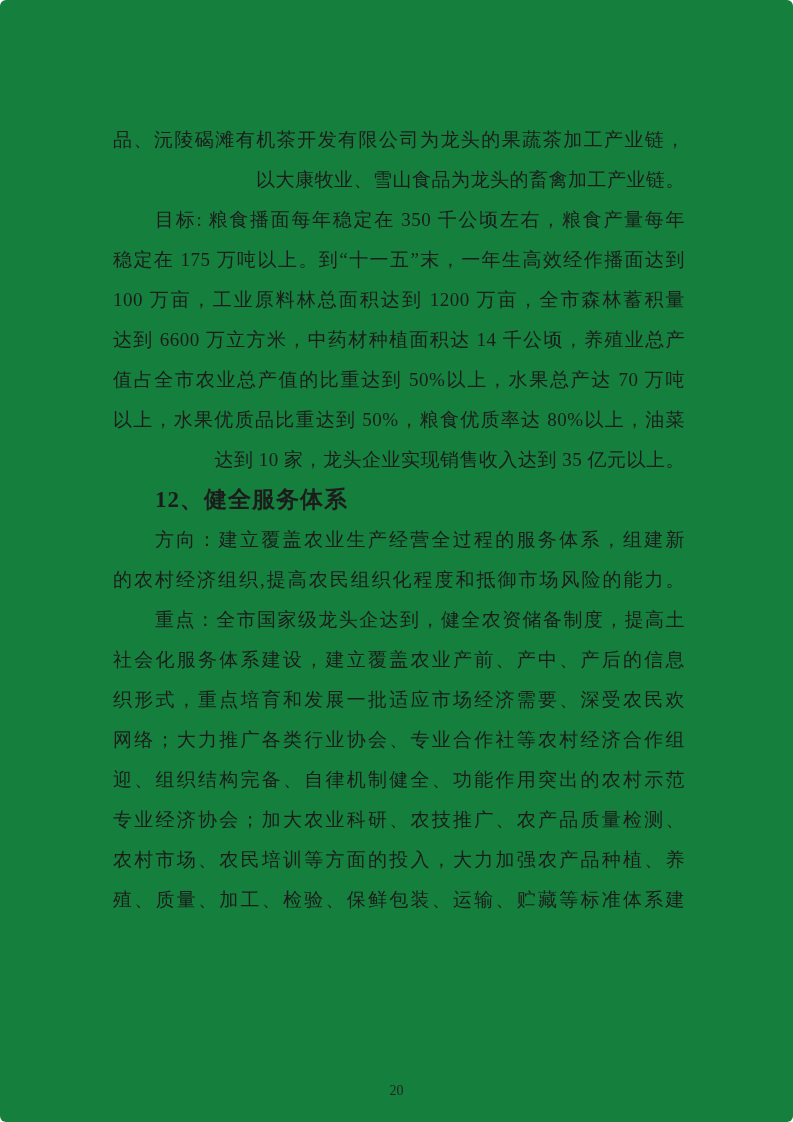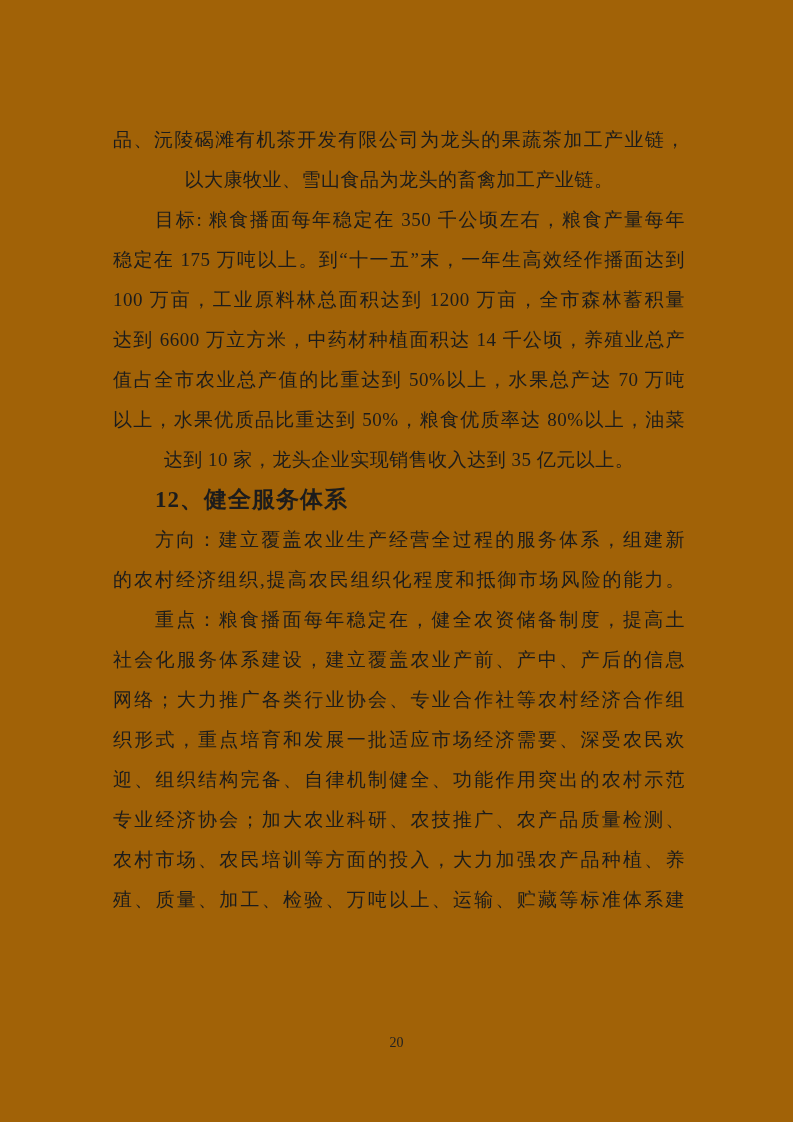--- a/index.html
+++ b/index.html
@@ -3,57 +3,58 @@
 <meta charset="utf-8">
 <style>
   * { margin: 0; padding: 0; box-sizing: border-box; }
   html, body {
     width: 793px; height: 1122px;
     background: #ffffff;
   }
   .page {
     position: relative;
     width: 793px; height: 1122px;
-    background: #a16207;
+    background: #15803d;
     color: #1c1c1c;
     font-family: "Liberation Serif", "DejaVu Serif", serif;
     overflow: hidden;
+    border-radius: 6px;
   }
   .text-block {
     position: absolute;
     left: 113px;
     top: 120px;
     width: 572px;
   }
   .line {
     height: 40px;
     line-height: 40px;
     font-size: 19px;
     letter-spacing: 0.5px;
-    text-align: center;
+    text-align: right;
     overflow: hidden;
   }
   .line.fill {
     text-align: justify;
     text-align-last: justify;
   }
   .line.indent {
     text-indent: 42px;
   }
   .heading-line {
     height: 40px;
     line-height: 40px;
     font-size: 23px;
     font-weight: bold;
     text-indent: 42px;
     letter-spacing: 1px;
   }
   .page-number {
     position: absolute;
-    left: 0; top: 1033px;
+    left: 0; top: 1081px;
     width: 100%;
     height: 20px;
     line-height: 20px;
     text-align: center;
     font-size: 14px;
     color: #222222;
   }
 </style>
 </head>
 <body>
@@ -78,27 +79,27 @@
     </div>
 
     <div class="heading-line">12、健全服务体系</div>
 
     <div>
       <div class="line fill indent">方向：建立覆盖农业生产经营全过程的服务体系，组建新</div>
       <div class="line fill">的农村经济组织,提高农民组织化程度和抵御市场风险的能力。</div>
     </div>
 
     <div>
-      <div class="line fill indent">重点：粮食播面每年稳定在，健全农资储备制度，提高土</div>
+      <div class="line fill indent">重点：全市国家级龙头企达到，健全农资储备制度，提高土</div>
       <div class="line fill">社会化服务体系建设，建立覆盖农业产前、产中、产后的信息</div>
+      <div class="line fill">织形式，重点培育和发展一批适应市场经济需要、深受农民欢</div>
       <div class="line fill">网络；大力推广各类行业协会、专业合作社等农村经济合作组</div>
-      <div class="line fill">织形式，重点培育和发展一批适应市场经济需要、深受农民欢</div>
       <div class="line fill">迎、组织结构完备、自律机制健全、功能作用突出的农村示范</div>
       <div class="line fill">专业经济协会；加大农业科研、农技推广、农产品质量检测、</div>
       <div class="line fill">农村市场、农民培训等方面的投入，大力加强农产品种植、养</div>
-      <div class="line fill">殖、质量、加工、检验、万吨以上、运输、贮藏等标准体系建</div>
+      <div class="line fill">殖、质量、加工、检验、保鲜包装、运输、贮藏等标准体系建</div>
     </div>
 
   </div>
 
   <div class="page-number">20</div>
 
 </div>
 
 </body></html>

